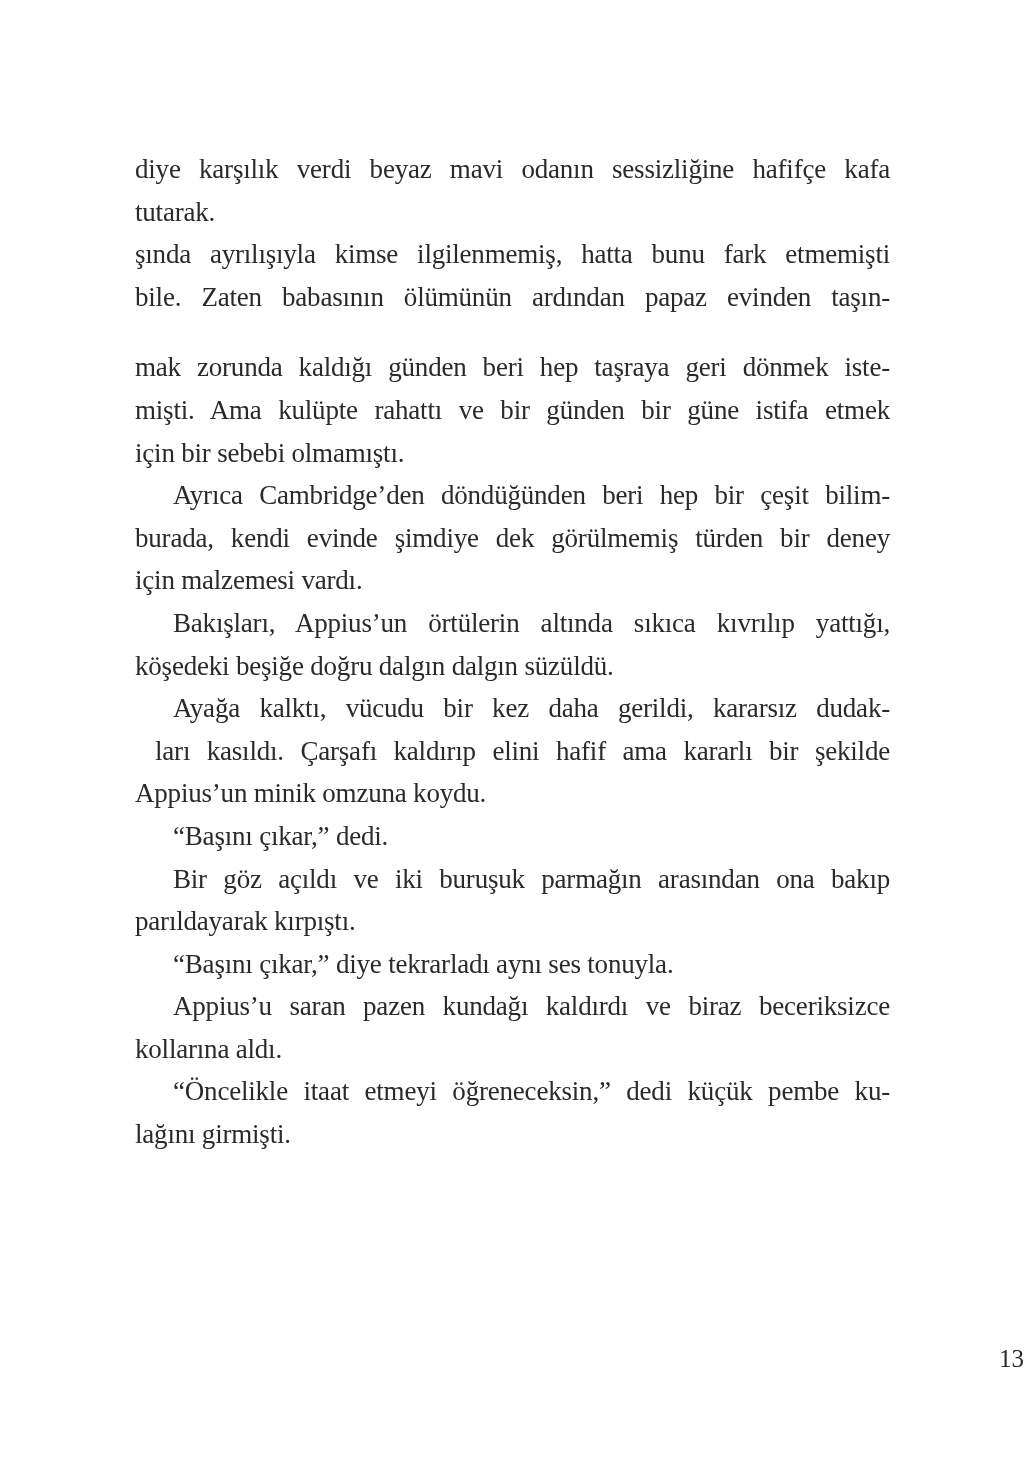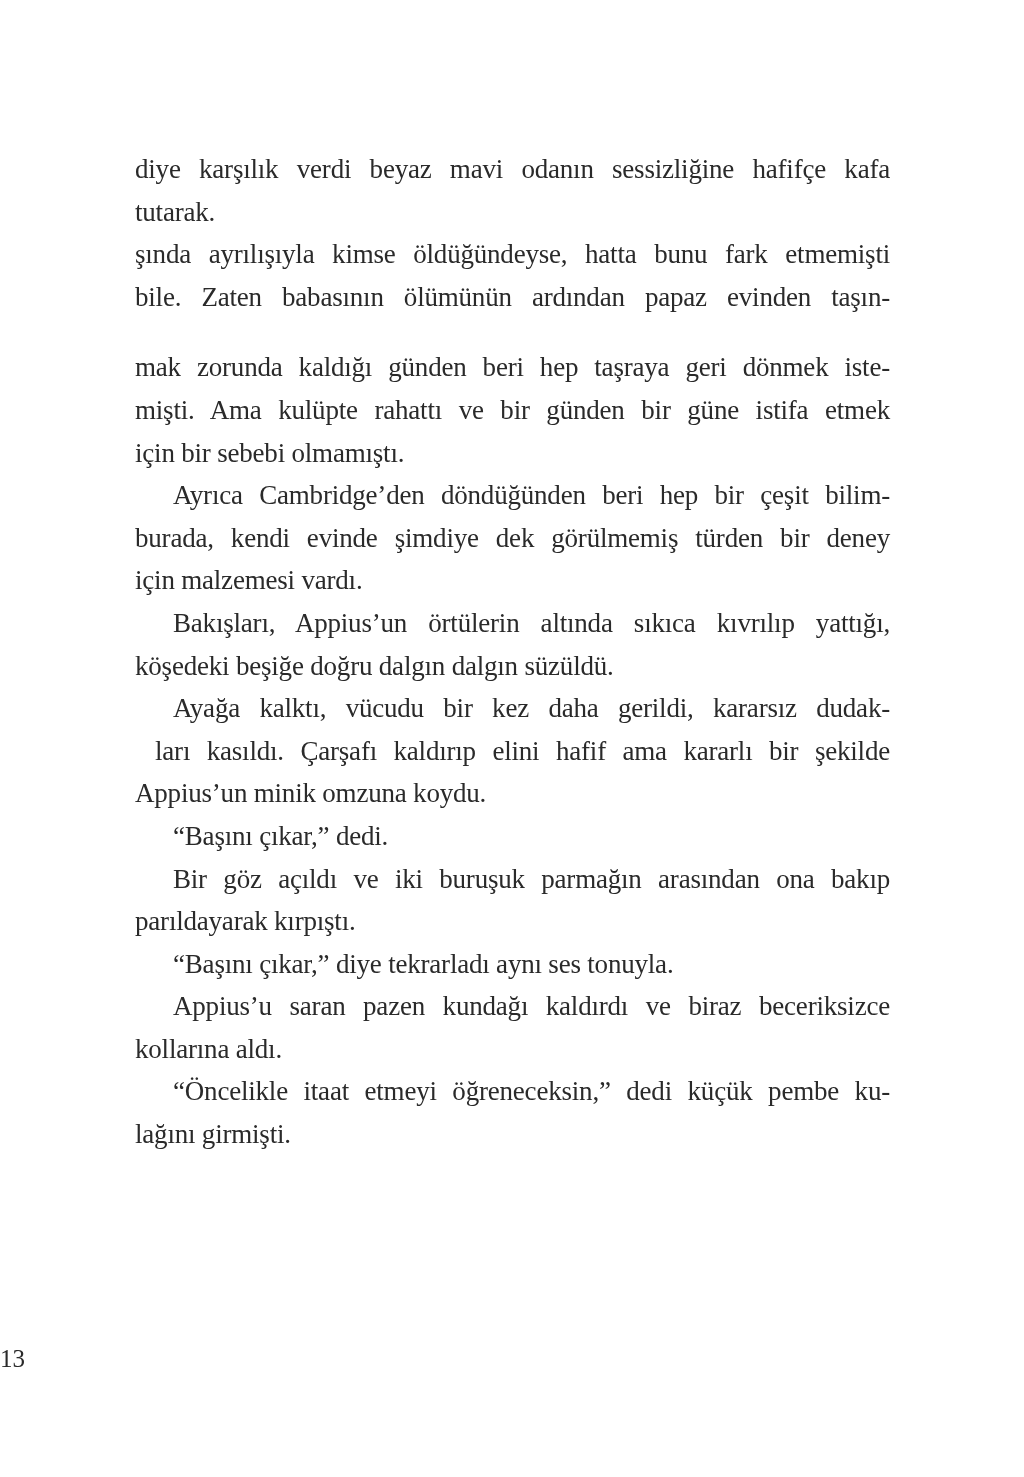--- a/index.html
+++ b/index.html
@@ -42,37 +42,37 @@
       text-align-last: left;
     }
     .line.indent {
       padding-left: 38px;
     }
     .page-number {
       position: absolute;
       left: 0;
       width: 1024px;
       top: 1345px;
-      text-align: left;
+      text-align: right;
       font-family: "Liberation Serif", "DejaVu Serif", serif;
       font-size: 25px;
       color: #2a2a2a;
     }
   </style>
 </head>
 <body>
 
 <div class="page">
   <div class="text-block" id="text-block">
       <div>
         <span class="line" style="word-spacing: 0px;">diye karşılık verdi beyaz mavi odanın sessizliğine hafifçe kafa</span>
         <span class="line last">tutarak.</span>
       </div>
       <div>
-        <span class="line" style="word-spacing: 0px;">şında ayrılışıyla kimse öldüğündeyse, hatta bunu fark etmemişti</span>
+        <span class="line" style="word-spacing: 0px;">şında ayrılışıyla kimse ilgilenmemiş, hatta bunu fark etmemişti</span>
         <span class="line" style="word-spacing: 0px;">bile. Zaten babasının ölümünün ardından papaz evinden taşın-</span>
         <span class="line" style="word-spacing: 0px; margin-top: 28px;">mak zorunda kaldığı günden beri hep taşraya geri dönmek iste-</span>
         <span class="line" style="word-spacing: 0px;">mişti. Ama kulüpte rahattı ve bir günden bir güne istifa etmek</span>
         <span class="line last">için bir sebebi olmamıştı.</span>
       </div>
       <div>
         <span class="line indent" style="word-spacing: 0px;">Ayrıca Cambridge’den döndüğünden beri hep bir çeşit bilim-</span>
         <span class="line" style="word-spacing: 0px;">burada, kendi evinde şimdiye dek görülmemiş türden bir deney</span>
         <span class="line last">için malzemesi vardı.</span>
       </div>

